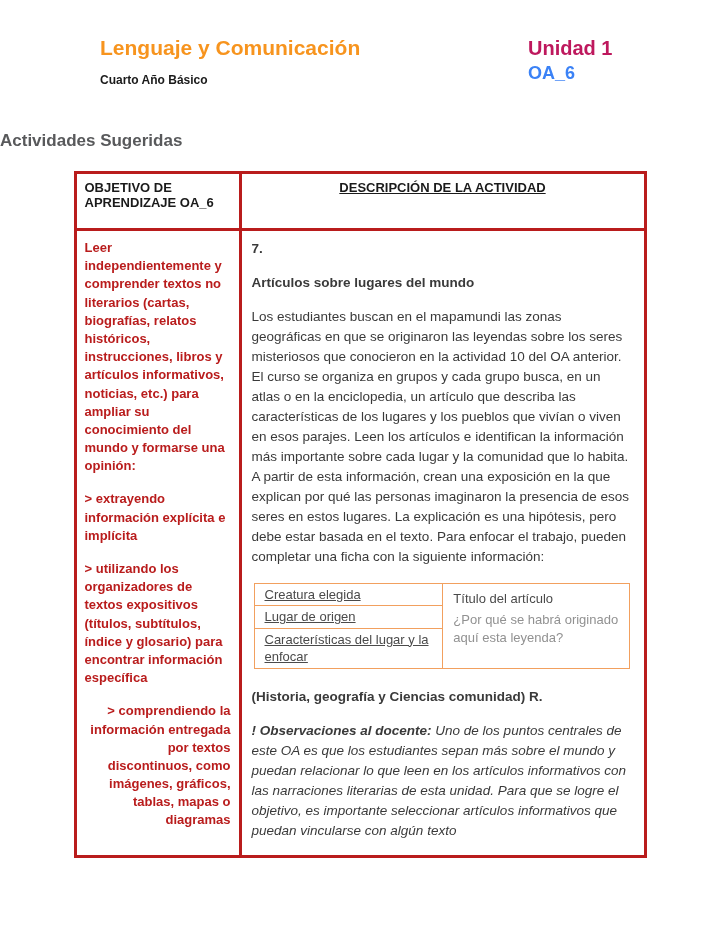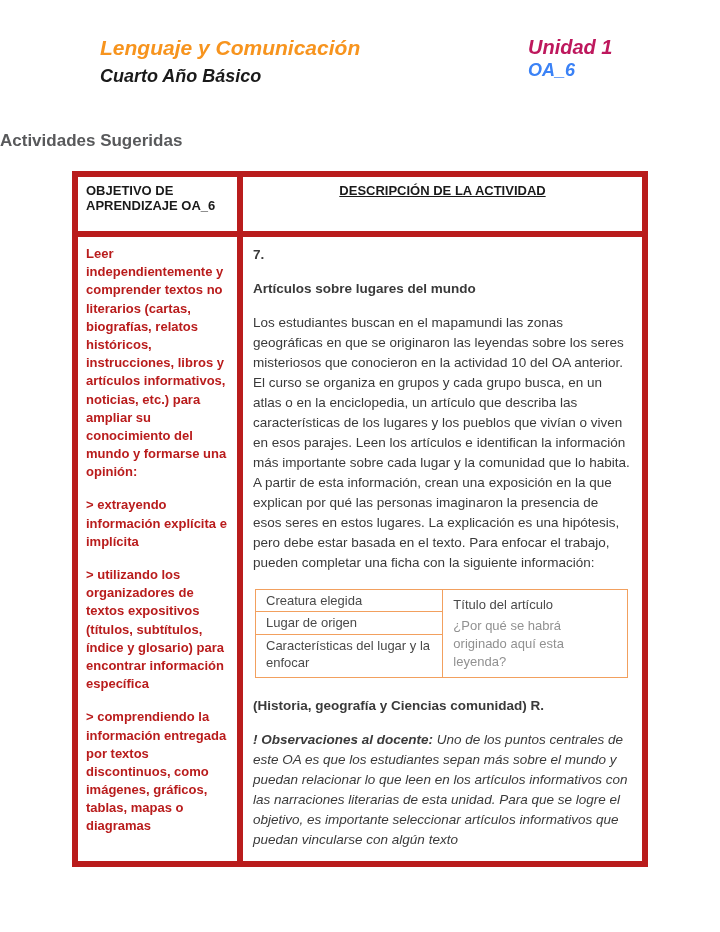--- a/index.html
+++ b/index.html
@@ -10,39 +10,38 @@
     width: 720px;
     height: 932px;
     background: #ffffff;
     overflow: hidden;
   }
   
   .doc-header { padding: 36px 100px 0 100px; }
   .header-row {
     display: flex;
     justify-content: space-between;
-    align-items: flex-start;
-    font-style: italic;
+    align-items: center;
   }
   .header-right { width: 92px; text-align: left; }
   .course-title {
     font-size: 21px;
     font-weight: bold;
     color: #F7941E;
   }
   .unit-label {
     font-size: 20px;
     font-weight: bold;
     color: #be185d;
   }
   .grade-title {
-    font-size: 18px;
+    font-size: 12px;
     font-weight: bold;
     color: #1a1a1a;
-    margin-top: 6px;
+    margin-top: 13px;
   }
   .oa-label {
     font-size: 18px;
     font-weight: bold;
     color: #3b82f6;
   }
   
   .section-title {
     margin-top: 44px;
     text-align: left;
@@ -51,21 +50,21 @@
     color: #58595B;
   }
   
   .main-table {
     margin: 20px auto 0 auto;
     width: 570px;
     border-collapse: collapse;
     table-layout: fixed;
   }
   .main-table th, .main-table td {
-    border: 6px solid #b91c1c;
+    border: 3px solid #b91c1c;
     vertical-align: top;
   }
   .col-objective { width: 165px; }
   .col-description { width: 405px; }
   .main-table th {
     font-size: 13px;
     font-weight: bold;
     color: #1a1a1a;
     padding: 6px 8px 18px 8px;
   }
@@ -73,21 +72,21 @@
   th.description-header { text-align: center; text-decoration: underline; }
   
   .objective-cell {
     padding: 8px 8px 12px 8px;
     font-size: 13px;
     font-weight: bold;
     color: #b91c1c;
     line-height: 1.4;
   }
   .objective-cell p { margin: 0 0 15px 0; }
-  .objective-cell p:last-child { margin-bottom: 13px; }
+  .objective-cell p:last-child { margin-bottom: 13px; text-align: right; }
   
   .description-cell {
     padding: 8px 12px 10px 10px;
     font-size: 13.5px;
     color: #3a3a3a;
     line-height: 1.48;
   }
   .activity-number { font-weight: bold; margin-bottom: 14px; }
   .activity-title  { font-weight: bold; margin-bottom: 14px; }
   .activity-body   { margin-bottom: 16px; }
@@ -102,20 +101,21 @@
   .ficha-left {
     flex: 0 0 50.5%;
     border-right: 1px solid #F2A05E;
     display: flex;
     flex-direction: column;
   }
   .ficha-row {
     padding: 2px 10px;
     border-bottom: 1px solid #F2A05E;
     line-height: 1.35;
+    text-decoration: underline;
   }
   .ficha-row:last-child { border-bottom: none; }
   .ficha-right { flex: 1 1 auto; padding: 6px 10px; line-height: 1.4; }
   .ficha-article-title { color: #4a4a4a; }
   .ficha-question { color: #919191; margin-top: 3px; }
   
   .subject-tag {
     font-weight: bold;
     margin-bottom: 14px;
   }

